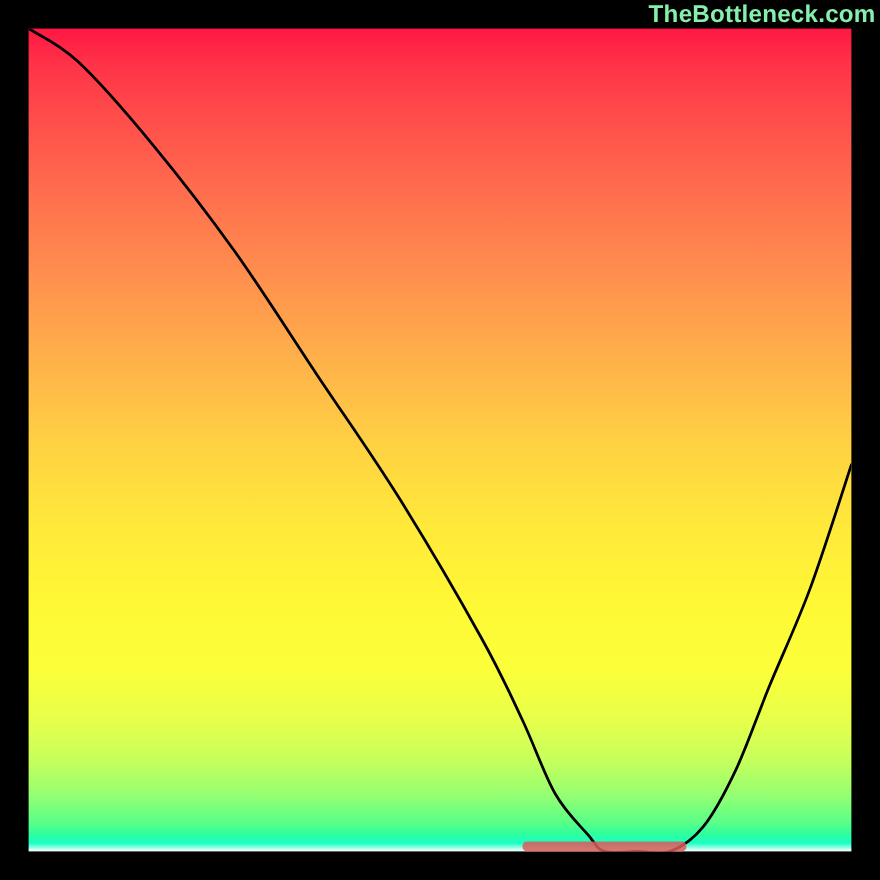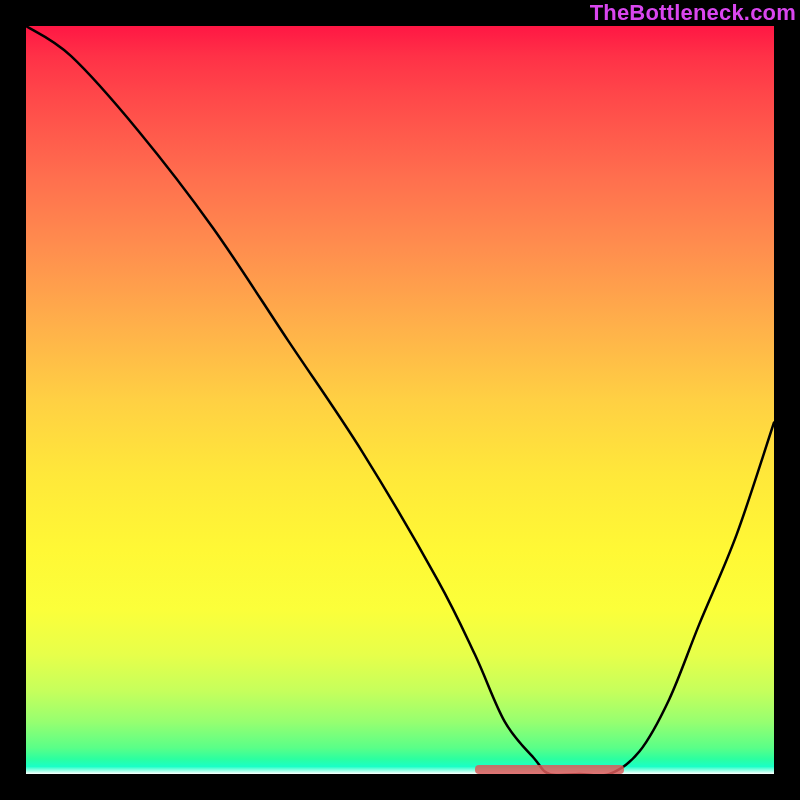--- a/index.html
+++ b/index.html
@@ -47,21 +47,21 @@
       #5aff88 96.5%,
       #2bffa0 98%,
       #1affc6 99%,
       #ffffff 100%
     );
   }
   .watermark {
     position: absolute;
     top: 0;
     right: 4px;
-    color: #d946ef;
+    color: #86efac;
     font-size: 22px;
     font-weight: 600;
     letter-spacing: 0.2px;
     user-select: none;
   }
   svg.curve {
     position: absolute;
     left: 0;
     top: 0;
     width: 100%;

